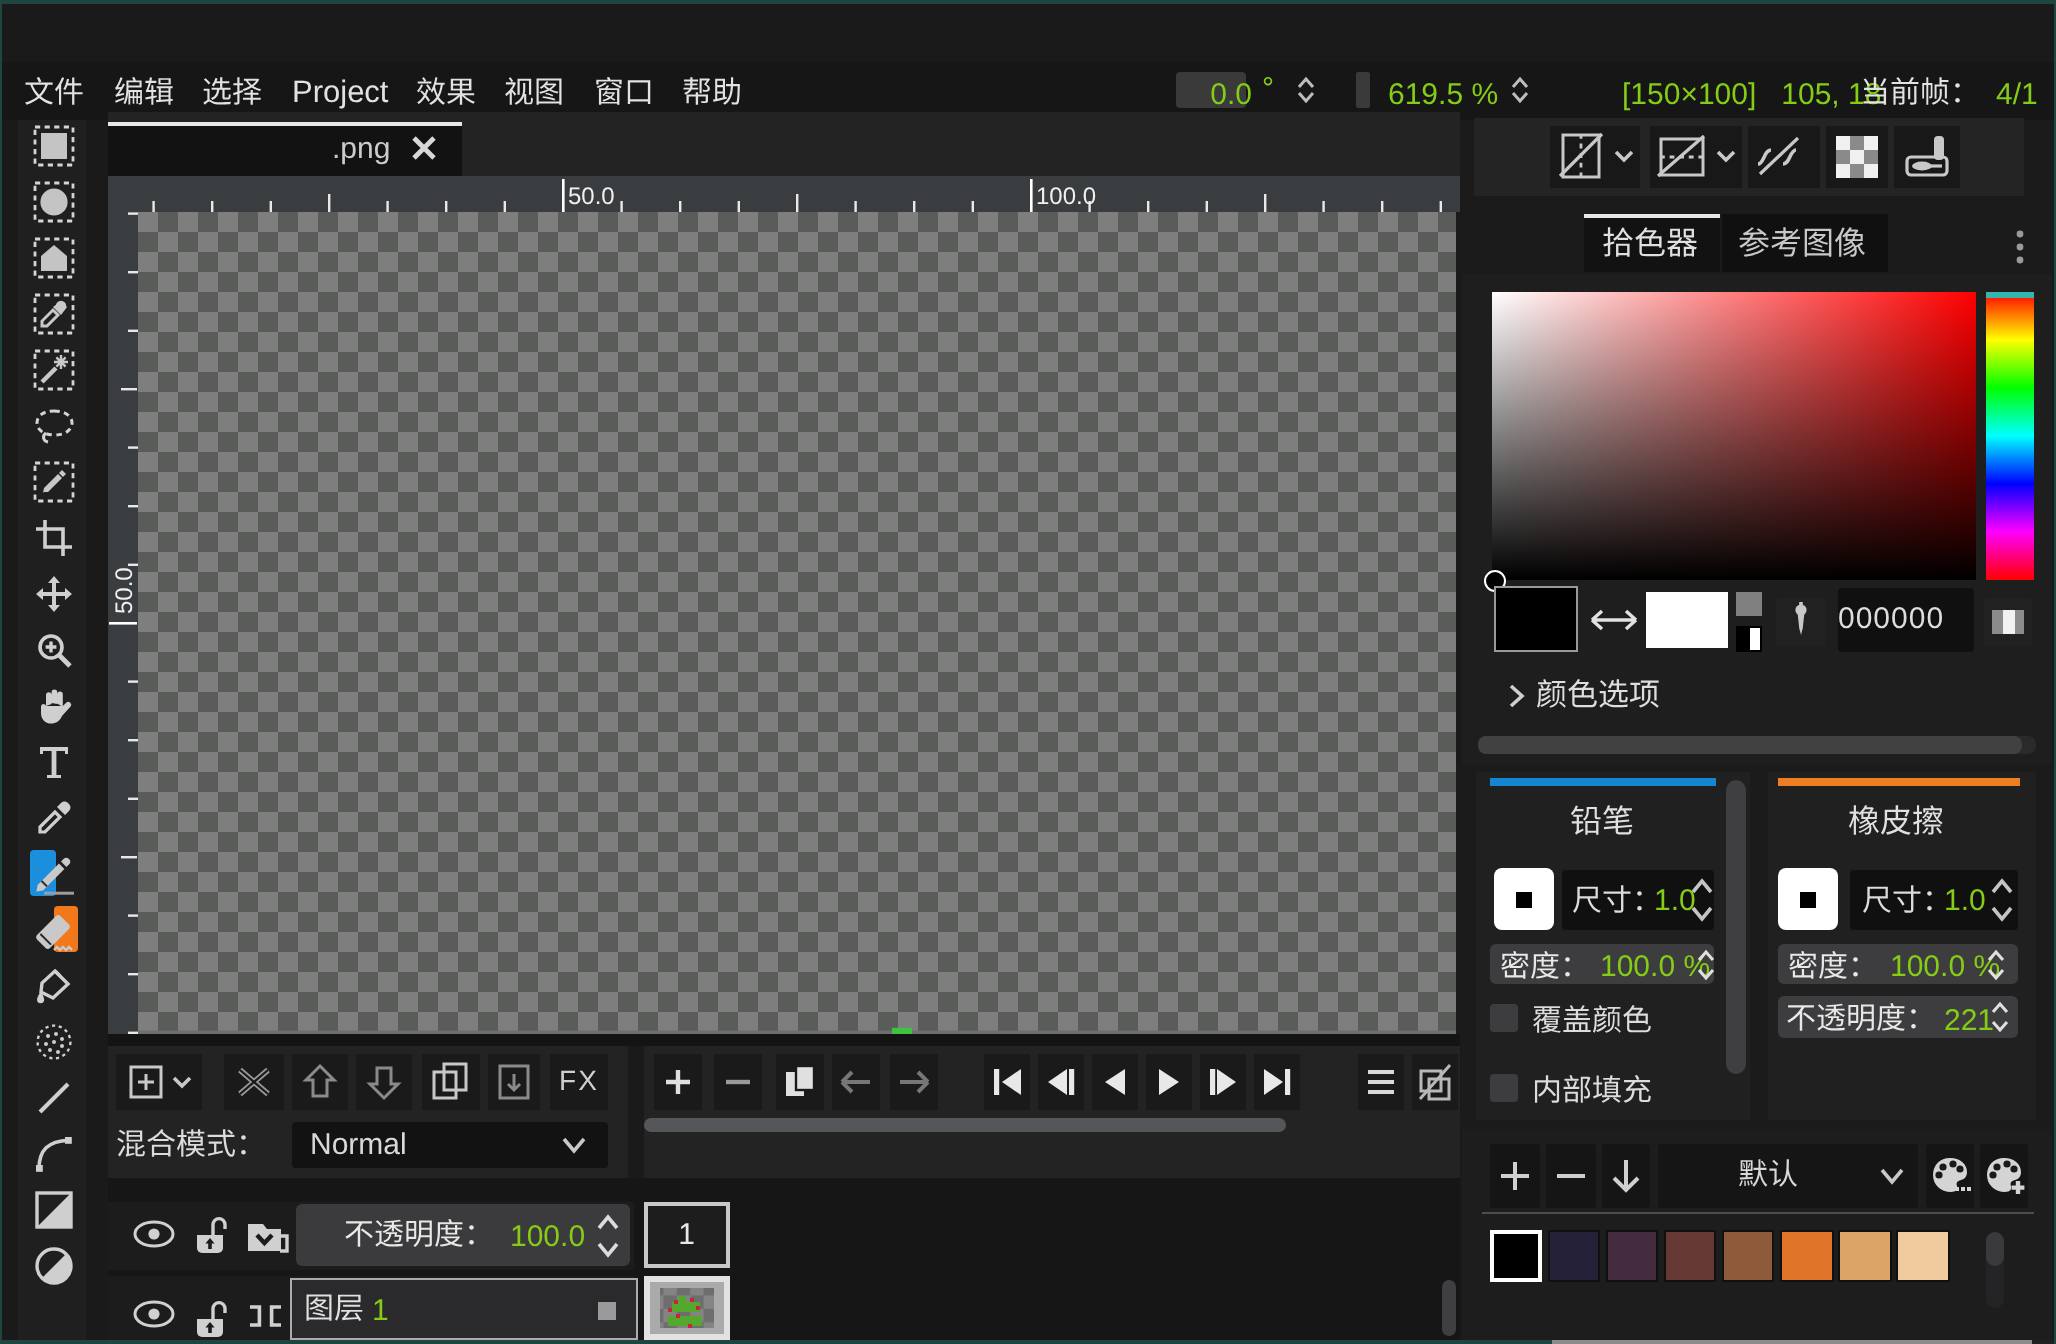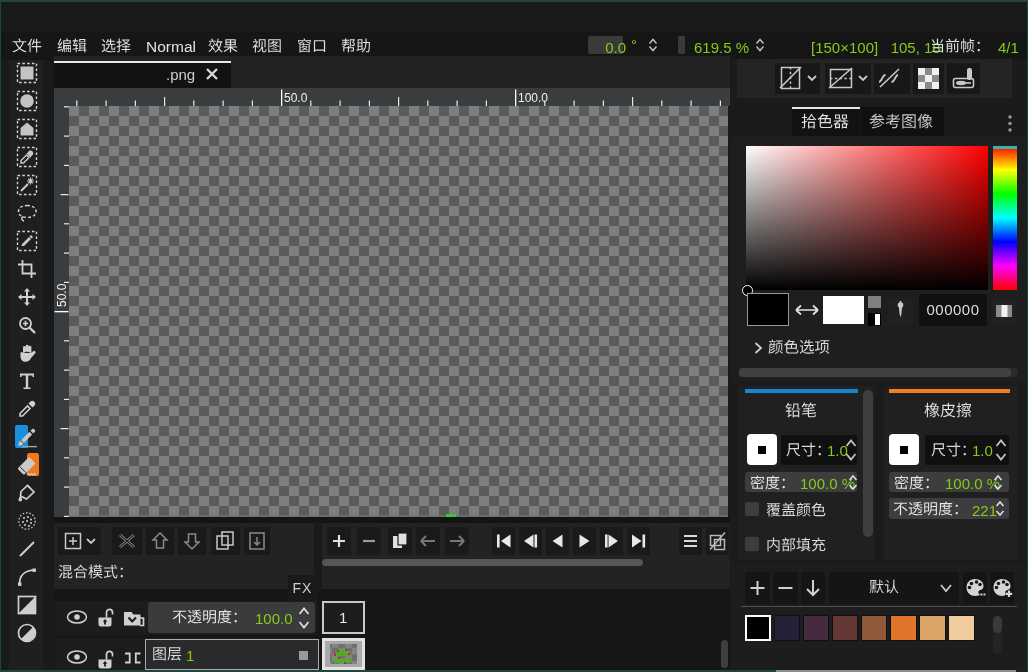--- a/index.html
+++ b/index.html
@@ -316,21 +316,21 @@
       </svg>
     </div>
 <div style="position:absolute;left:101.0px;top:38px;">
       <svg width="30" height="17" viewBox="0 0 30 17" fill="#e2e2e2">
         <g transform="translate(0,13.2) scale(0.015,-0.015)">
           <use href="#g9009" x="0"></use>
           <use href="#g62e9" x="1000"></use>
         </g>
       </svg>
     </div>
-<div style="position:absolute;left:146px;top:37.5px;font-size:15.5px;color:#e2e2e2">Normal</div>
+<div style="position:absolute;left:146px;top:37.5px;font-size:15.5px;color:#e2e2e2">Project</div>
 <div style="position:absolute;left:208px;top:38px;">
       <svg width="30" height="17" viewBox="0 0 30 17" fill="#e2e2e2">
         <g transform="translate(0,13.2) scale(0.015,-0.015)">
           <use href="#g6548" x="0"></use>
           <use href="#g679c" x="1000"></use>
         </g>
       </svg>
     </div>
 <div style="position:absolute;left:252.3px;top:38px;">
       <svg width="30" height="17" viewBox="0 0 30 17" fill="#e2e2e2">
@@ -618,21 +618,21 @@
     </svg>
 <div style="position:absolute;left:823px;top:296px;width:41px;height:28px;background:#fff;"></div>
 <div style="position:absolute;left:868px;top:296px;width:13px;height:12px;background:#808080;"></div>
 <div style="position:absolute;left:868px;top:313px;width:13px;height:13px;background:#000;"></div>
 <div style="position:absolute;left:874.5px;top:314px;width:5.5px;height:11px;background:#fff;"></div>
 <div style="position:absolute;left:888px;top:299px;width:25px;height:24px;background:#212121;border-radius:2px;">
       <svg width="25" height="24" viewBox="0 0 25 24">
         <use href="#i_drop2"></use>
       </svg>
     </div>
-<div style="position:absolute;left:919px;top:294px;width:68px;height:32px;background:#101010;border-radius:2px;;font-size:15px;color:#dddddd;text-align:center;line-height:31px;letter-spacing:0.5px">000000</div>
+<div style="position:absolute;left:919px;top:294px;width:68px;height:32px;background:#101010;border-radius:2px;;font-size:15px;color:#dddddd;text-align:left;line-height:31px;letter-spacing:0.5px">000000</div>
 <div style="position:absolute;left:992px;top:299px;width:24px;height:24px;background:#212121;border-radius:2px;">
       <svg width="24" height="24" viewBox="0 0 24 24">
         <rect x="4" y="6" width="16" height="12" fill="#8c8c8c"></rect>
         <rect x="9.5" y="6" width="6" height="12" fill="#f2f2f2"></rect>
       </svg>
     </div>
 <svg style="position:absolute;left:753px;top:341px" width="10" height="14" viewBox="0 0 10 14">
       <path d="M2.5 2 L8 7 L2.5 12" stroke="#cfcfcf" stroke-width="1.8" fill="none"></path>
     </svg>
 <div style="position:absolute;left:768px;top:339px;">
@@ -852,32 +852,38 @@
 <div style="position:absolute;left:211px;top:527px;width:29px;height:28px;background:#1a1a1b;">
       <svg width="29" height="28" viewBox="0 0 29 28">
         <use href="#i_clone"></use>
       </svg>
     </div>
 <div style="position:absolute;left:244px;top:527px;width:26px;height:28px;background:#1a1a1b;">
       <svg width="26" height="28" viewBox="0 0 26 28">
         <use href="#i_merge"></use>
       </svg>
     </div>
-<div style="position:absolute;left:288px;top:527px;width:29px;height:28px;background:#1a1a1b;margin-top:48px;">
+<div style="position:absolute;left:275px;top:527px;width:29px;height:28px;background:#1a1a1b;">
       <div style="font-size:14px;color:#cfcfcf;text-align:center;line-height:27px;letter-spacing:1px">FX</div>
     </div>
 <div style="position:absolute;left:58px;top:564px;">
       <svg width="75" height="17" viewBox="0 0 75 17" fill="#dcdcdc">
         <g transform="translate(0,13.2) scale(0.015,-0.015)">
           <use href="#g6df7" x="0"></use>
           <use href="#g5408" x="1000"></use>
           <use href="#g6a21" x="2000"></use>
           <use href="#g5f0f" x="3000"></use>
           <use href="#gff1a" x="4000"></use>
         </g>
+      </svg>
+    </div>
+<div style="position:absolute;left:146px;top:561px;width:158px;height:23px;background:#121212;border-radius:2px;">
+      <div style="position:absolute;left:9px;top:2.5px;font-size:15px;color:#d8d8d8">Normal</div>
+      <svg style="position:absolute;left:134px;top:7px" width="14" height="10" viewBox="0 0 14 10">
+        <path d="M2 1.5 L7 7.5 L12 1.5" stroke="#c8c8c8" stroke-width="1.8" fill="none"></path>
       </svg>
     </div>
 <div style="position:absolute;left:327px;top:527px;width:24px;height:28px;background:#1a1a1b;">
       <svg width="24" height="28" viewBox="0 0 24 28">
         <path d="M12 8 V20 M6 14 H18" stroke="#e0e0e0" stroke-width="2.2"></path>
       </svg>
     </div>
 <div style="position:absolute;left:357px;top:527px;width:24px;height:28px;background:#1a1a1b;">
       <svg width="24" height="28" viewBox="0 0 24 28">
         <path d="M6 14 H18" stroke="#9a9a9a" stroke-width="2.2"></path>

